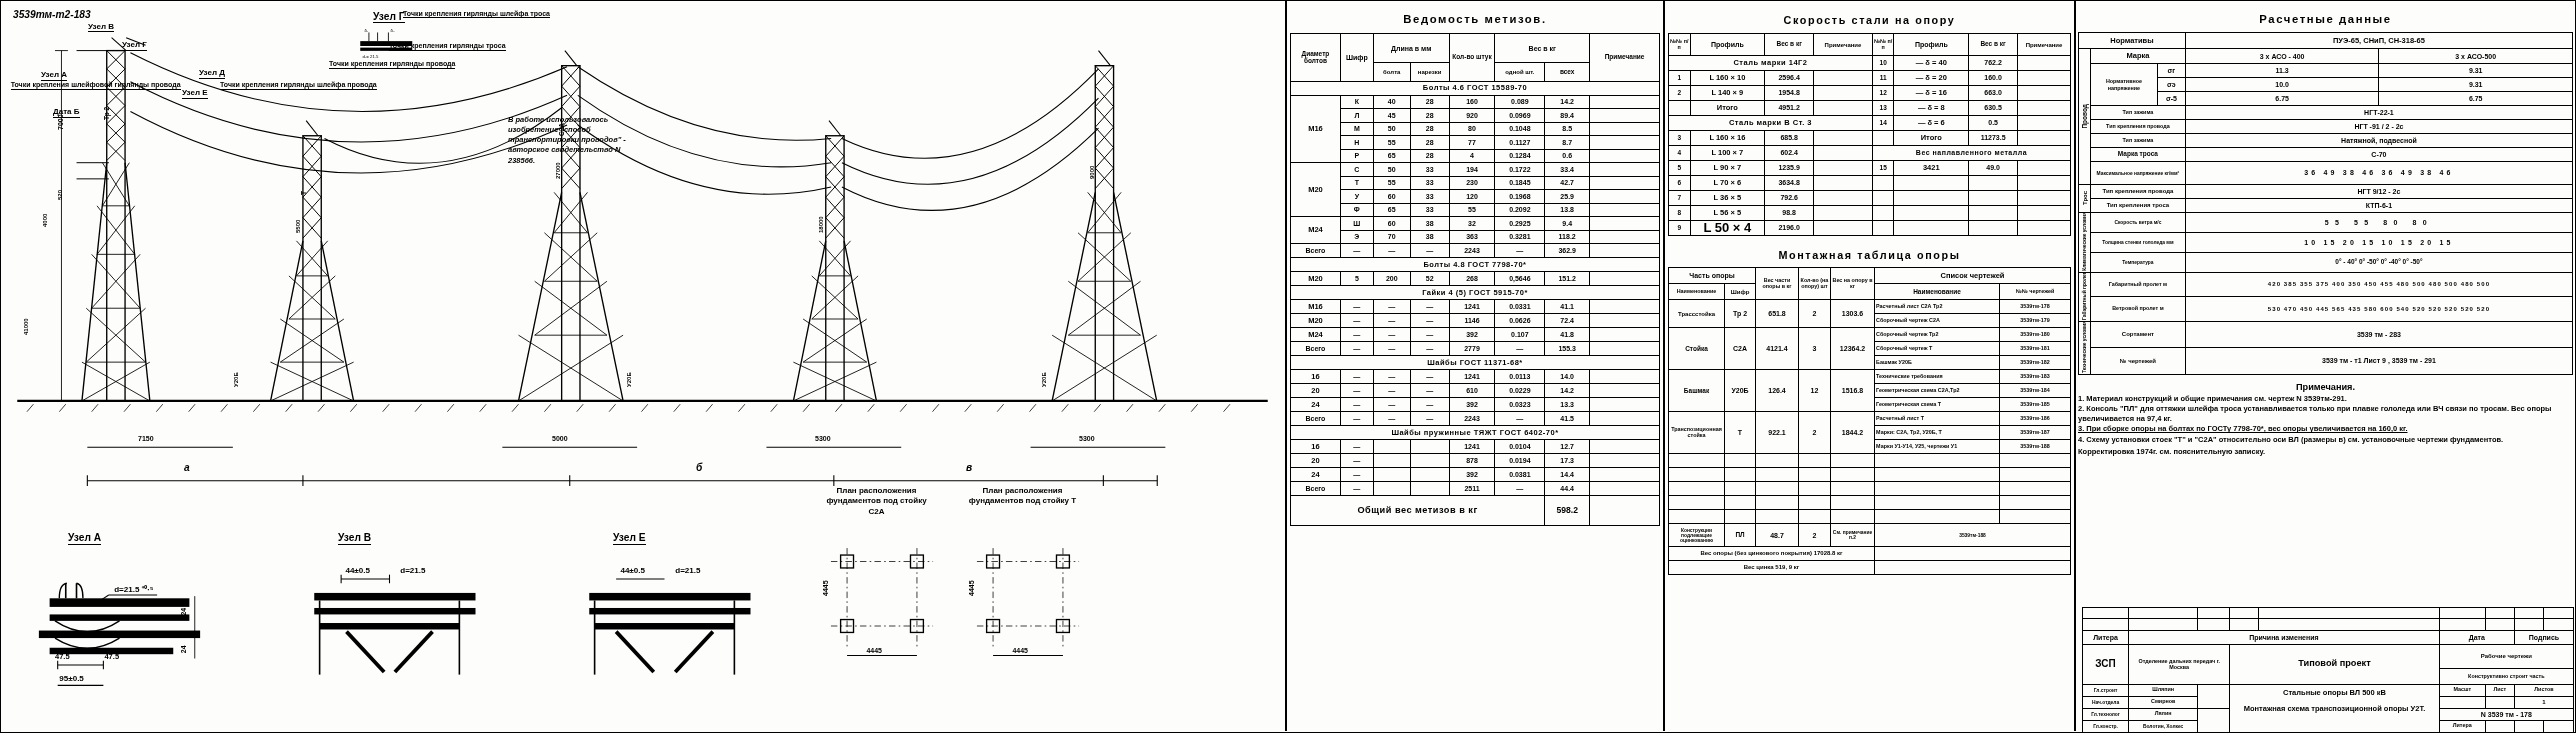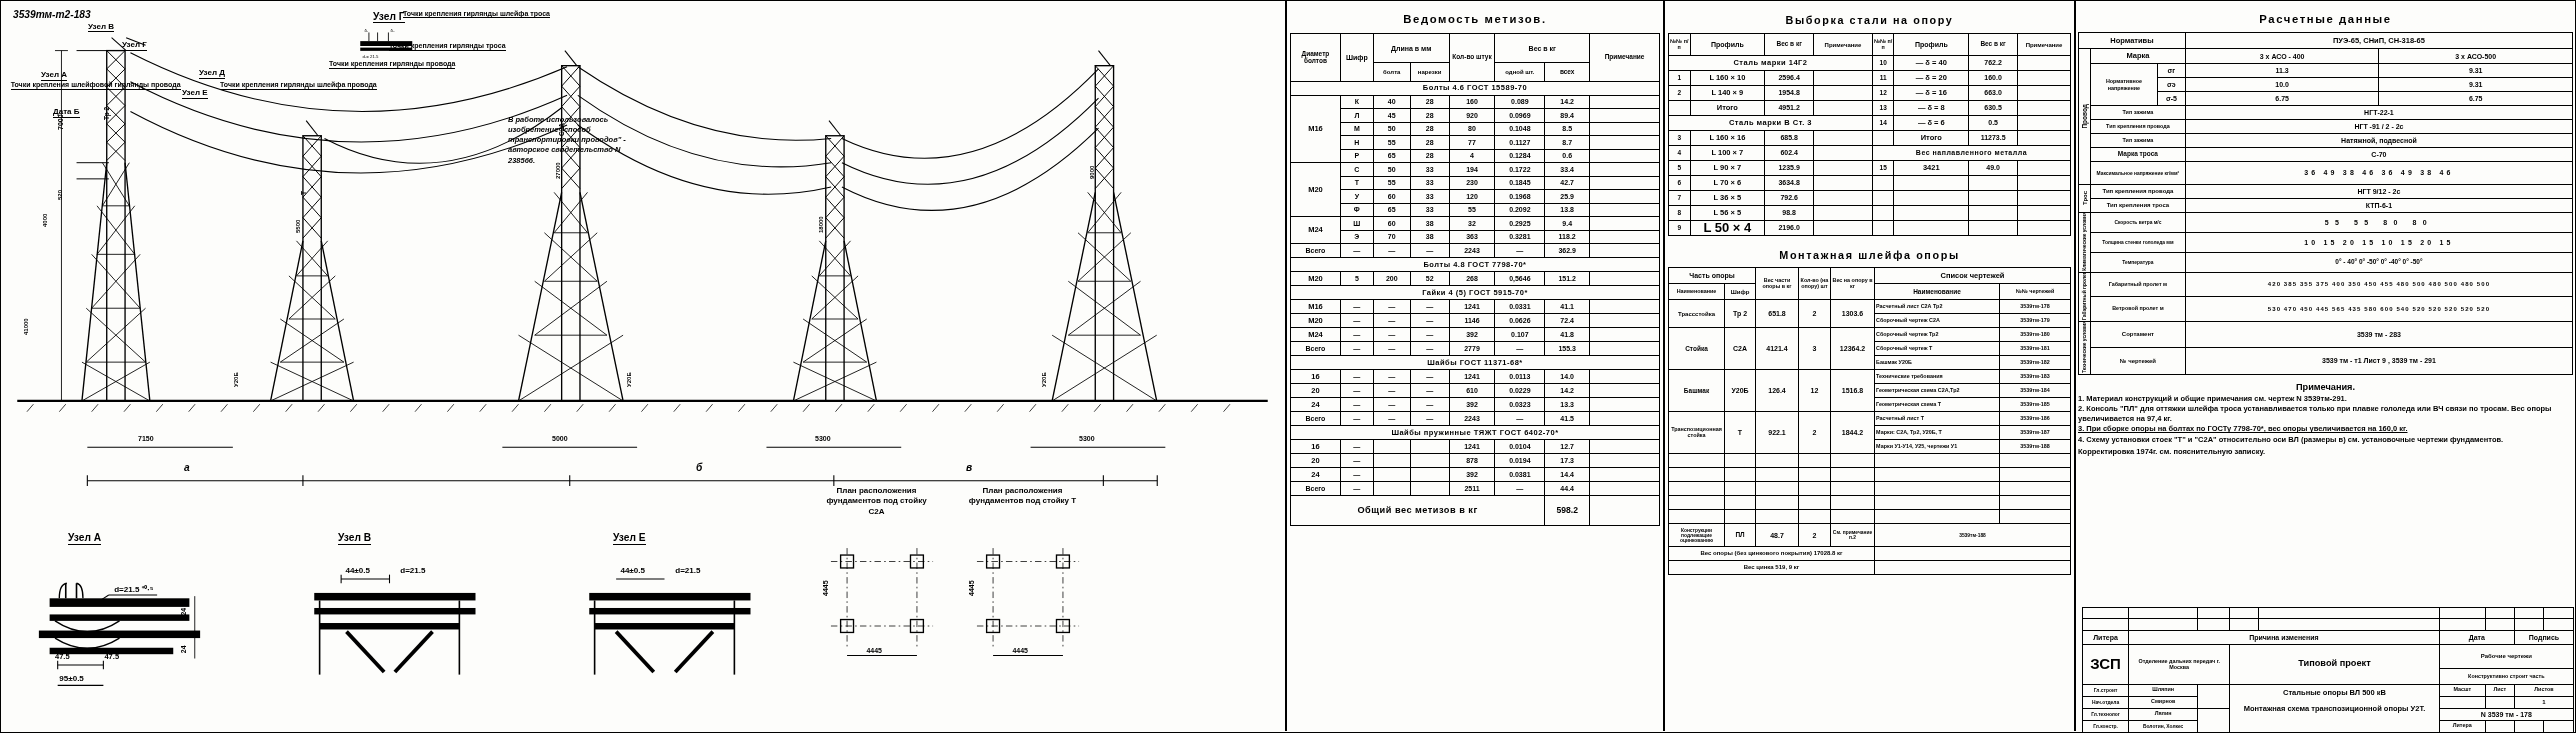--- a/index.html
+++ b/index.html
@@ -726,21 +726,21 @@
         <td style="font-size:8.6px">598.2</td>
         <td></td>
           </tr>
     </tbody>
       </table>
   </div>
 
   <div class="vline" style="left:1662px;top:0;width:1.6px;height:730px;"></div>
 
   <div class="panel" style="left:1667px;top:4.3px;width:403px;">
-    <div class="tbl-title" style="font-size:10.8px;margin:8.6px 0 7.5px 0;">Выборка стали на опору</div>
+    <div class="tbl-title" style="font-size:10.8px;margin:8.6px 0 7.5px 0;">Скорость стали на опору</div>
 
     <table>
       <colgroup>
         <col style="width:21.6px">
           <col style="width:75px">
           <col style="width:49px">
           <col style="width:59px">
         <col style="width:21.6px">
           <col style="width:75px">
           <col style="width:49px">
@@ -864,21 +864,21 @@
         <td style="font-size:7px">2196.0</td>
         <td></td>
         <td></td>
             <td></td>
         <td></td>
             <td></td>
           </tr>
     </tbody>
       </table>
 
-    <div class="tbl-title" style="font-size:10.8px;margin:13px 0 6.5px 0;">Монтажная шлейфа опоры</div>
+    <div class="tbl-title" style="font-size:10.8px;margin:13px 0 6.5px 0;">Монтажная таблица опоры</div>
 
     <table>
       <colgroup>
         <col style="width:56px">
           <col style="width:31px">
           <col style="width:43px">
           <col style="width:32px">
         <col style="width:44px">
           <col style="width:125px">
           <col style="width:71px">
@@ -1177,21 +1177,21 @@
             <td></td>
         <td></td>
           </tr>
       <tr style="height:14px">
         <td style="font-size:7px">Литера</td>
         <td colspan="4" style="font-size:7px">Причина изменения</td>
         <td colspan="2" style="font-size:7px">Дата</td>
         <td colspan="2" style="font-size:7px">Подпись</td>
           </tr>
       <tr style="height:24px">
-        <td rowspan="2" style="font-size:15px">ЗСП</td>
+        <td rowspan="2" style="font-size:10px">ЗСП</td>
         <td rowspan="2" colspan="2" style="font-size:5.4px;line-height:1.2">Отделение дальних передач  г. Москва</td>
         <td colspan="2" rowspan="2" style="font-size:9.2px">Типовой проект</td>
         <td colspan="4" style="font-size:6px">Рабочие чертежи</td>
           </tr>
       <tr style="height:16px">
         <td colspan="4" style="font-size:5.4px;line-height:1.15">Конструктивно строит  часть</td>
           </tr>
       <tr style="height:12px">
         <td style="font-size:4.9px">Гл.строит</td>
         <td style="font-size:5.4px">Шляпин</td>

